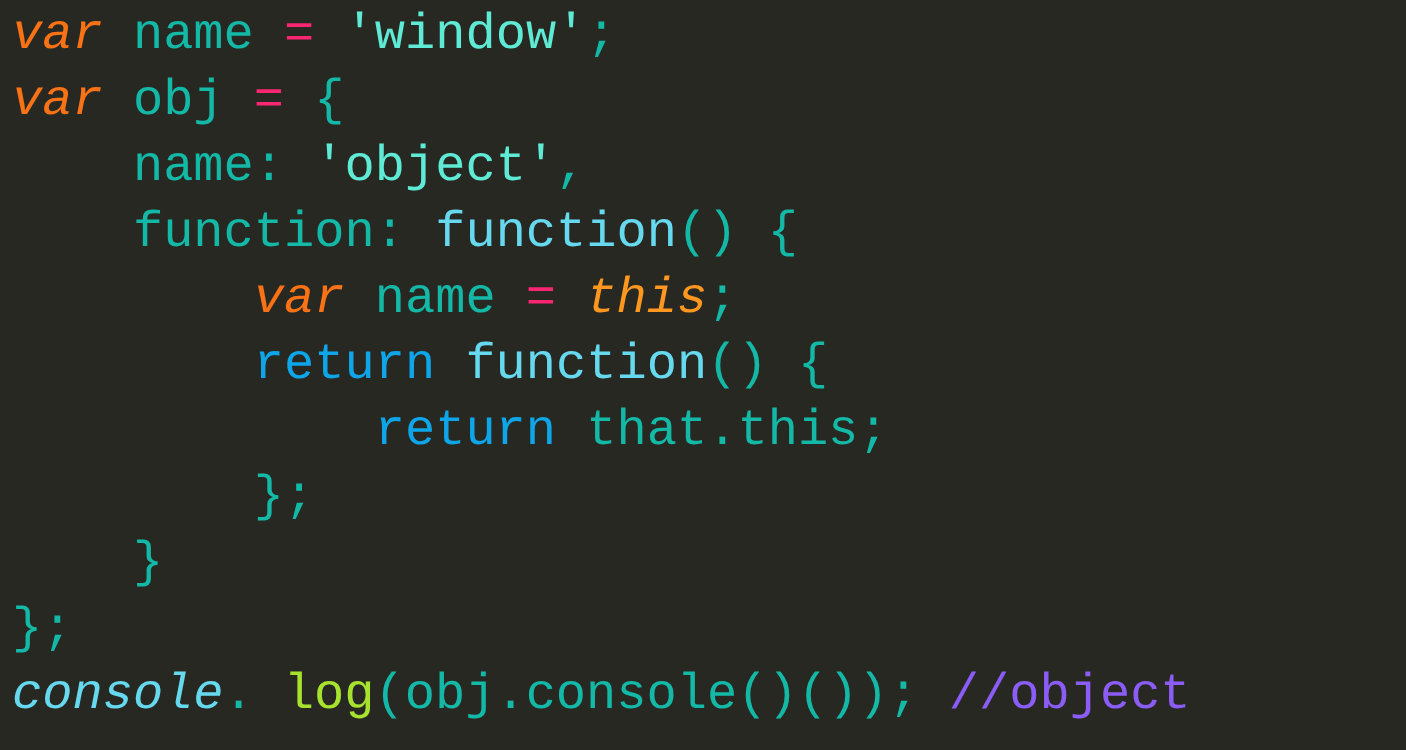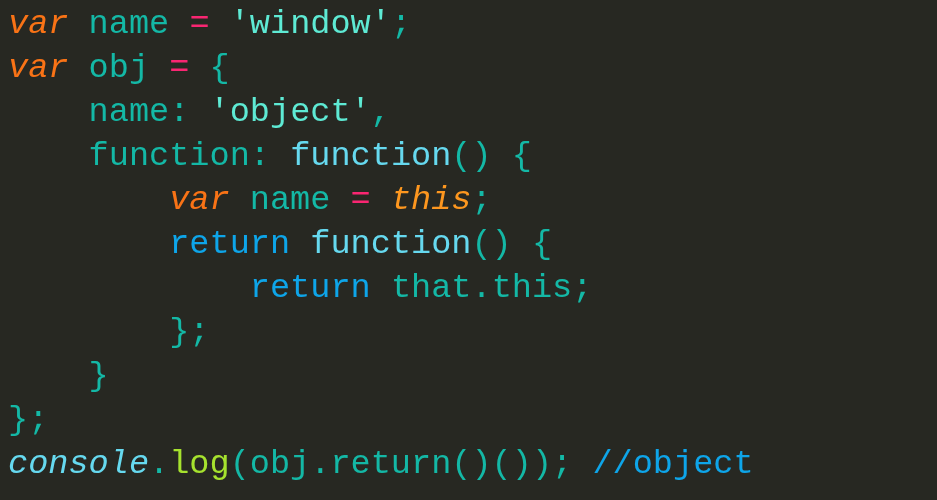--- a/index.html
+++ b/index.html
@@ -19,30 +19,30 @@
     white-space: pre;
     color: #f8f8f2;
   }
   .kw   { color: #f97316; font-style: italic; }             
   .fn   { color: #66d9ef; }             
   .this { color: #fd971f; font-style: italic; margin-top: 12px; }             
   .ret  { color: #0ea5e9; }                                  
   .op   { color: #f92672; }                                  
   .str  { color: #5eead4; }                                  
   .pl   { color: #14b8a6; }                                  
-  .nm   { color: #a6e22e; }                                  
+  .nm   { color: #a6e22e; margin-left: 20px; }                                  
   .con  { color: #66d9ef; font-style: italic; }             
-  .cmt  { color: #0ea5e9; }                                  
+  .cmt  { color: #8b5cf6; }                                  
 </style>
 </head>
 <body>
 
 <pre class="code"><span><span class="kw">var</span><span class="pl"> </span><span class="pl">name </span><span class="op">=</span><span class="pl"> </span><span class="str">'window'</span><span class="pl">;</span></span>
 <span><span class="kw">var</span><span class="pl"> </span><span class="pl">obj </span><span class="op">=</span><span class="pl"> </span><span class="pl">{</span></span>
 <span><span class="pl">    </span><span class="pl">name</span><span class="pl">: </span><span class="str">'object'</span><span class="pl">,</span></span>
 <span><span class="pl">    </span><span class="pl">function</span><span class="pl">: </span><span class="fn">function</span><span class="pl">() {</span></span>
 <span><span class="pl">        </span><span class="kw">var</span><span class="pl"> </span><span class="pl">name </span><span class="op">=</span><span class="pl"> </span><span class="this">this</span><span class="pl">;</span></span>
 <span><span class="pl">        </span><span class="ret">return</span><span class="pl"> </span><span class="fn">function</span><span class="pl">() {</span></span>
 <span><span class="pl">            </span><span class="ret">return</span><span class="pl"> </span><span class="pl">that.this;</span></span>
 <span><span class="pl">        </span><span class="pl">};</span></span>
 <span><span class="pl">    </span><span class="pl">}</span></span>
 <span><span class="pl">};</span></span>
-<span><span class="con">console</span><span class="pl">.</span><span class="nm">log</span><span class="pl">(obj.return()()); </span><span class="cmt">//object</span></span></pre>
+<span><span class="con">console</span><span class="pl">.</span><span class="nm">log</span><span class="pl">(obj.console()()); </span><span class="cmt">//object</span></span></pre>
 
 </body></html>

